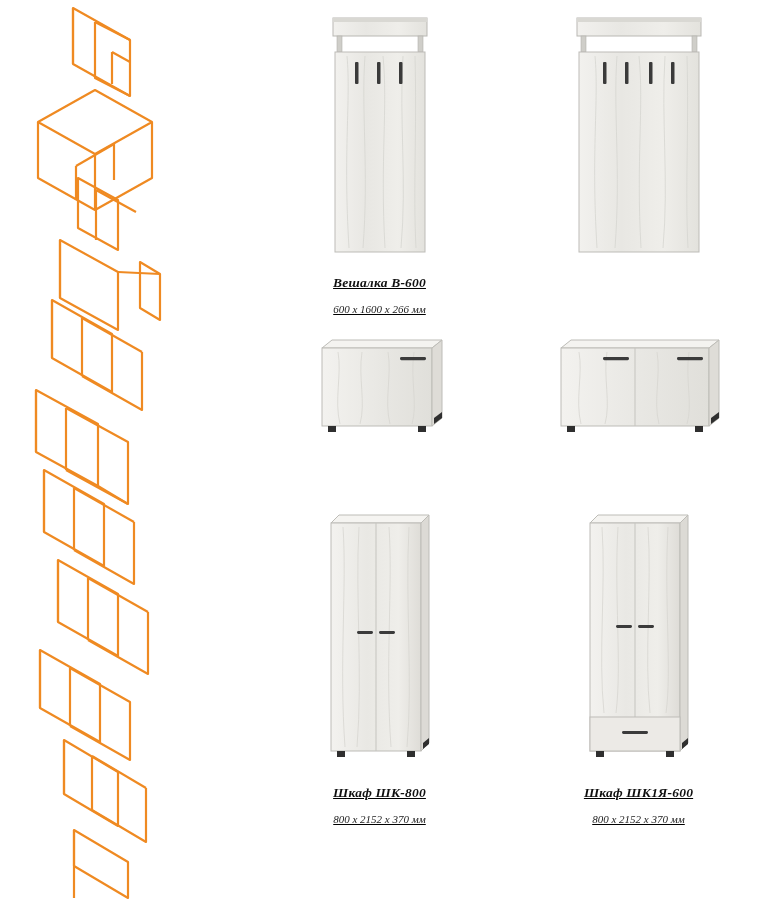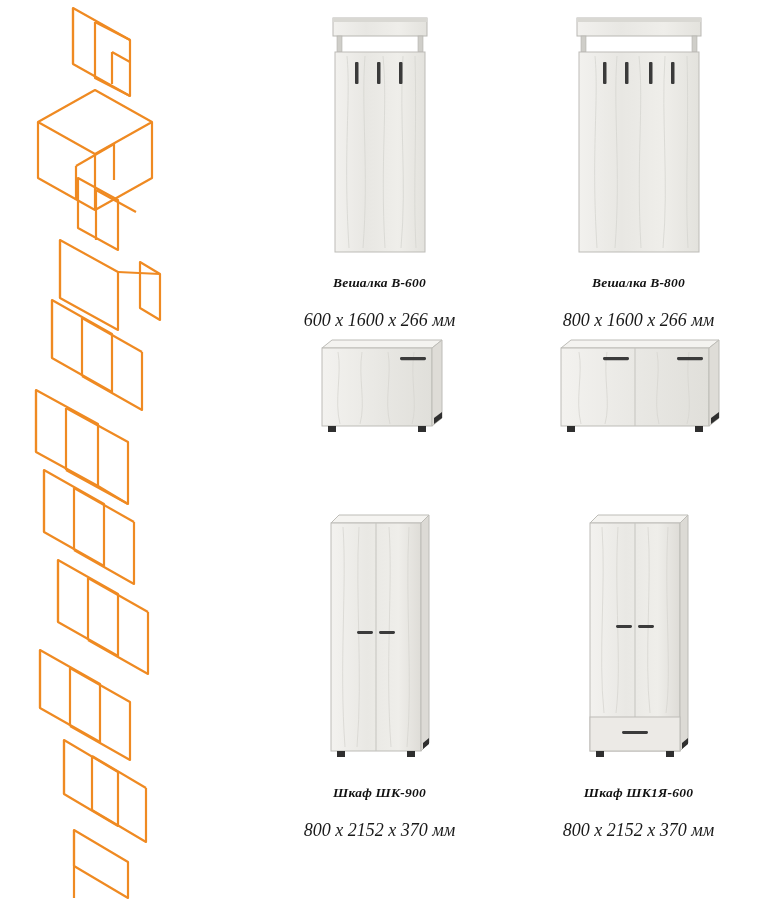--- a/index.html
+++ b/index.html
@@ -55,33 +55,34 @@
     justify-content: center;
   }
   .row-1 .art { height: 250px; }
   .row-2 .art { height: 115px; }
   .row-3 .art { height: 265px; }
 
   .caption {
     text-align: center;
     margin-top: 14px;
     line-height: 1.35;
+    text-decoration: underline;
   }
   .cap-title {
     font-weight: bold;
     font-style: italic;
     font-size: 13.5px;
     color: #111;
     letter-spacing: .2px;
   }
   .cap-dims {
     font-style: italic;
-    font-size: 18px;
+    font-size: 11px;
     color: #1a1a1a;
-    margin-top: 16px;
+    margin-top: 10px;
   }
 
   
   svg.furn { display: block; }
 </style>
 </head>
 <body>
 
 <div class="deco">
   <svg width="250" height="908" viewBox="0 0 250 908" fill="none" stroke="#ef8a22" stroke-width="2.2" stroke-linejoin="round">
@@ -219,24 +220,20 @@
             <path d="M118 46 C120 120 116 180 119 238"></path>
           </g>
           <g fill="#3a3a3a">
             <rect x="34" y="52" width="3.5" height="22" rx="1"></rect>
             <rect x="56" y="52" width="3.5" height="22" rx="1"></rect>
             <rect x="80" y="52" width="3.5" height="22" rx="1"></rect>
             <rect x="102" y="52" width="3.5" height="22" rx="1"></rect>
           </g>
         </svg>
       </div>
-      <div class="caption">
-        <div class="cap-title">Вешалка В-800</div>
-        <div class="cap-dims">800 х 1600 х 266 мм</div>
-      </div>
     </div>
   </div>
 
   <div class="row row-2">
 
     <div class="cell">
       <div class="art">
         <svg class="furn" width="140" height="115" viewBox="0 0 140 115">
           <defs>
             <linearGradient id="wood3" x1="0" y1="0" x2="1" y2="0">
@@ -329,21 +326,21 @@
 
           <rect x="40" y="126" width="16" height="3" rx="1.4" fill="#3b3b3b"></rect>
           <rect x="62" y="126" width="16" height="3" rx="1.4" fill="#3b3b3b"></rect>
 
           <rect x="20" y="246" width="8" height="6" fill="#2f2f2f"></rect>
           <rect x="90" y="246" width="8" height="6" fill="#2f2f2f"></rect>
           <polygon points="106,238 112,233 112,239 106,244" fill="#2f2f2f"></polygon>
         </svg>
       </div>
       <div class="caption">
-        <div class="cap-title">Шкаф ШК-900</div>
+        <div class="cap-title">Шкаф ШК-800</div>
         <div class="cap-dims">800 х 2152 х 370 мм</div>
       </div>
     </div>
 
     <div class="cell">
       <div class="art">
         <svg class="furn" width="125" height="265" viewBox="0 0 125 265">
           <defs>
             <linearGradient id="wood6" x1="0" y1="0" x2="1" y2="0">
               <stop offset="0%" stop-color="#f3f2ef"></stop>

